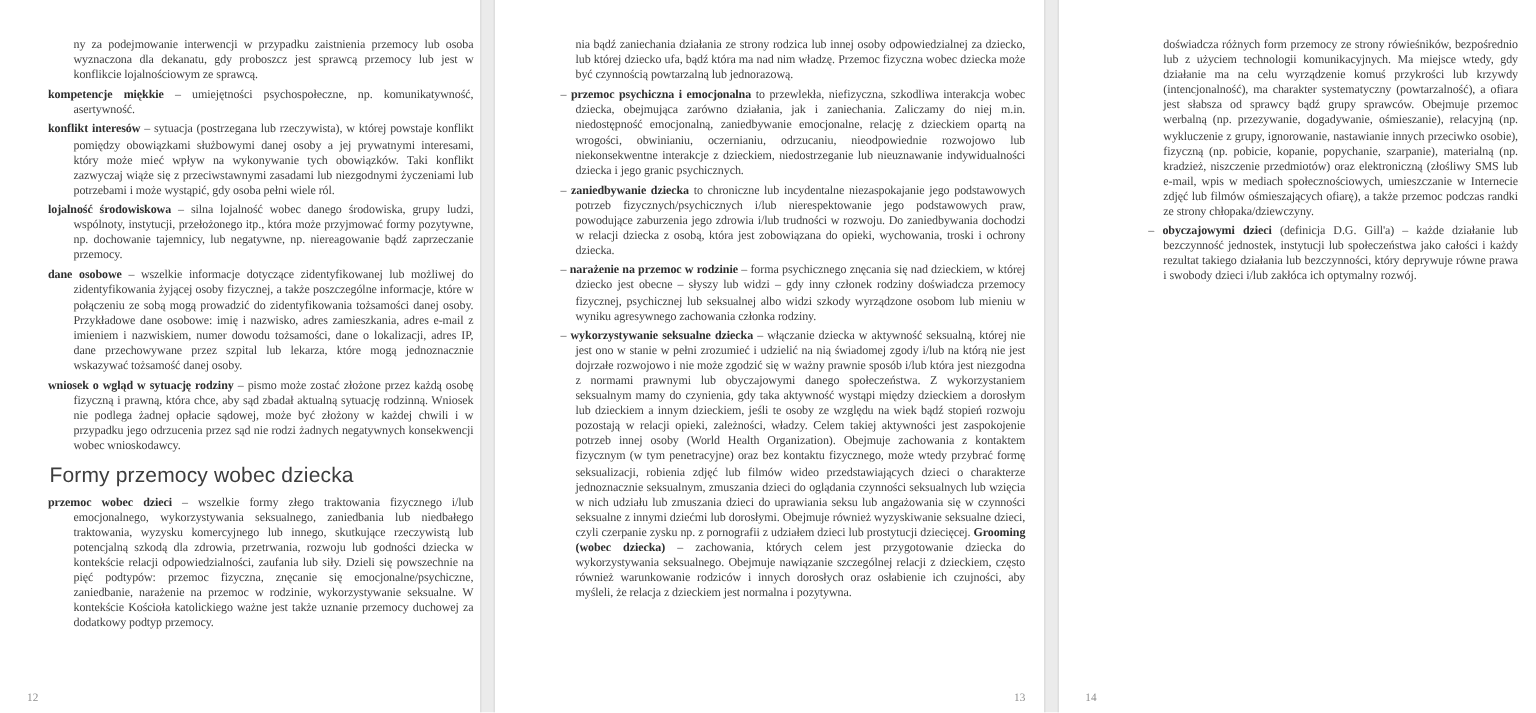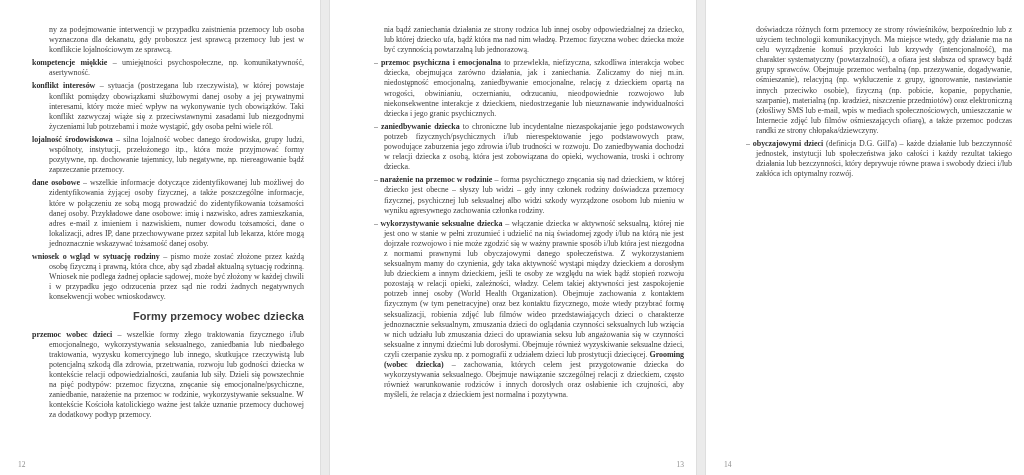--- a/index.html
+++ b/index.html
@@ -6,54 +6,54 @@
   html,body { width:1024px; height:475px; }
   body {
     font-family:"Liberation Serif", serif;
     background:#ffffff;
     overflow:hidden;
   }
   .viewer { display:flex; width:1024px; height:475px; background:#ffffff; }
   .page { position:relative; background:#ffffff; height:475px; overflow:hidden; }
   .page-1 { width:332px; }
   .page-2 { width:380px; }
-  .page-3 { width:330px; }
+  .page-3 { width:330px;padding-left:20px; }
   .gutter {
     width:10px; height:475px;
     background:#ebebeb;
     border-left:1px solid #dedede;
     border-right:1px solid #dedede;
     flex:0 0 10px;
   }
   .content {
     font-size:8px;
     line-height:10.1px;
     letter-spacing:-0.05px;
     color:#404040;
     text-align:justify;
     height:422px;
     overflow:hidden;
   }
-  .page-1 .content { padding:25px 16px 0 32px; }
+  .page-1 .content { padding:25px 4px 0 32px; }
   .page-2 .content { padding:25px 12px 0 54px; }
   .page-3 .content { padding:25px 12px 0 50px; }
 
   p { margin-bottom:3px; }
   .cont-hang { margin-left:17px; }          
   .def { padding-left:17px; text-indent:-17px;font-family:Liberation Serif, serif; }    
   .li  { text-indent:-10px; }                      
   .term { font-weight:bold; color:#2f2f2f; }
   .mk { color:#404040; }
   h2.h2 {
     font-family:"Liberation Sans", sans-serif;
-    font-size:11px;
-    font-weight:bold;
+    font-size:14px;
+    font-weight:normal;
     color:#3d3d3d;
     letter-spacing:0.1px;
-    text-align:right;
+    text-align:left;
     margin:9px 0 8px 1px;
   }
   .pageno {
     position:absolute;
     top:460px;
     font-size:7.5px;
     color:#8f8f8f;
   }
   .pn-12 { left:18px; }
   .pn-13 { right:12px; }

